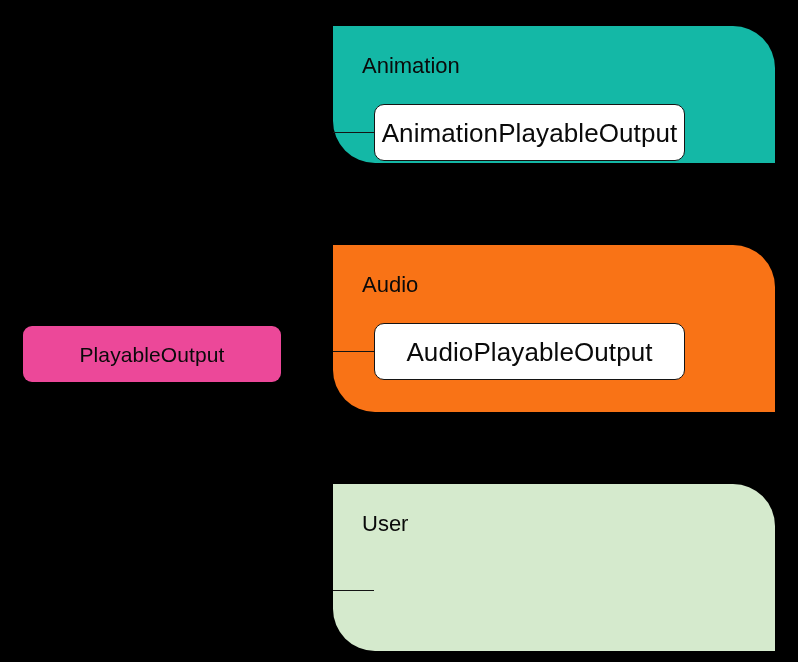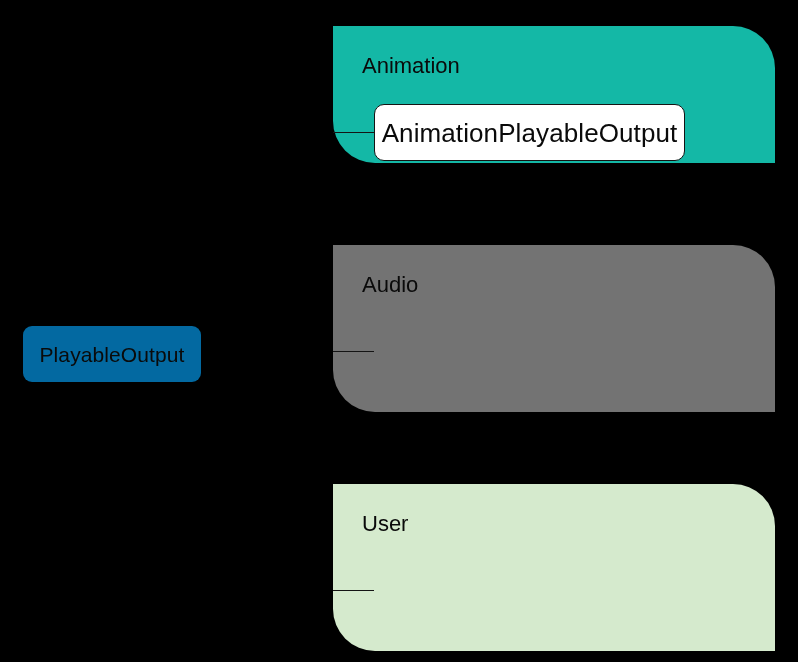--- a/index.html
+++ b/index.html
@@ -24,23 +24,23 @@
     width: 798px;
     height: 662px;
     background: #000000;
   }
 
   
   .base-node {
     position: absolute;
     left: 23px;
     top: 326px;
-    width: 178px;
+    width: 258px;
     height: 56px;
-    background: #0369a1;
+    background: #ec4899;
     border-radius: 9px;
     display: flex;
     align-items: center;
     justify-content: center;
     box-sizing: border-box;
   }
   .base-node .node-label {
     font-size: 21px;
     color: #0a0a0a;
     line-height: 1;
@@ -51,21 +51,21 @@
   
   .group {
     position: absolute;
     left: 333px;
     width: 442px;
     box-sizing: border-box;
     
     border-radius: 0 42px 0 42px;
   }
   .group-animation { top: 26px;  height: 137px; background: #14b8a6; }
-  .group-audio     { top: 245px; height: 167px; background: #737373; }
+  .group-audio     { top: 245px; height: 167px; background: #f97316; }
   .group-user      { top: 467px; height: 167px; background: #d5eacd; margin-top: 17px; }
 
   .group-title {
     position: absolute;
     left: 29px;
     top: 29px;
     font-size: 22px;
     color: #0a0a0a;
     line-height: 1;
     white-space: nowrap;
@@ -117,20 +117,23 @@
     <span class="group-title">Animation</span>
     <div class="connector"></div>
     <div class="class-node">
       <span class="node-label">AnimationPlayableOutput</span>
     </div>
   </div>
 
   <div class="group group-audio">
     <span class="group-title">Audio</span>
     <div class="connector"></div>
+    <div class="class-node">
+      <span class="node-label">AudioPlayableOutput</span>
+    </div>
   </div>
 
   <div class="group group-user">
     <span class="group-title">User</span>
     <div class="connector"></div>
   </div>
 
 </div>
 
 </body></html>

